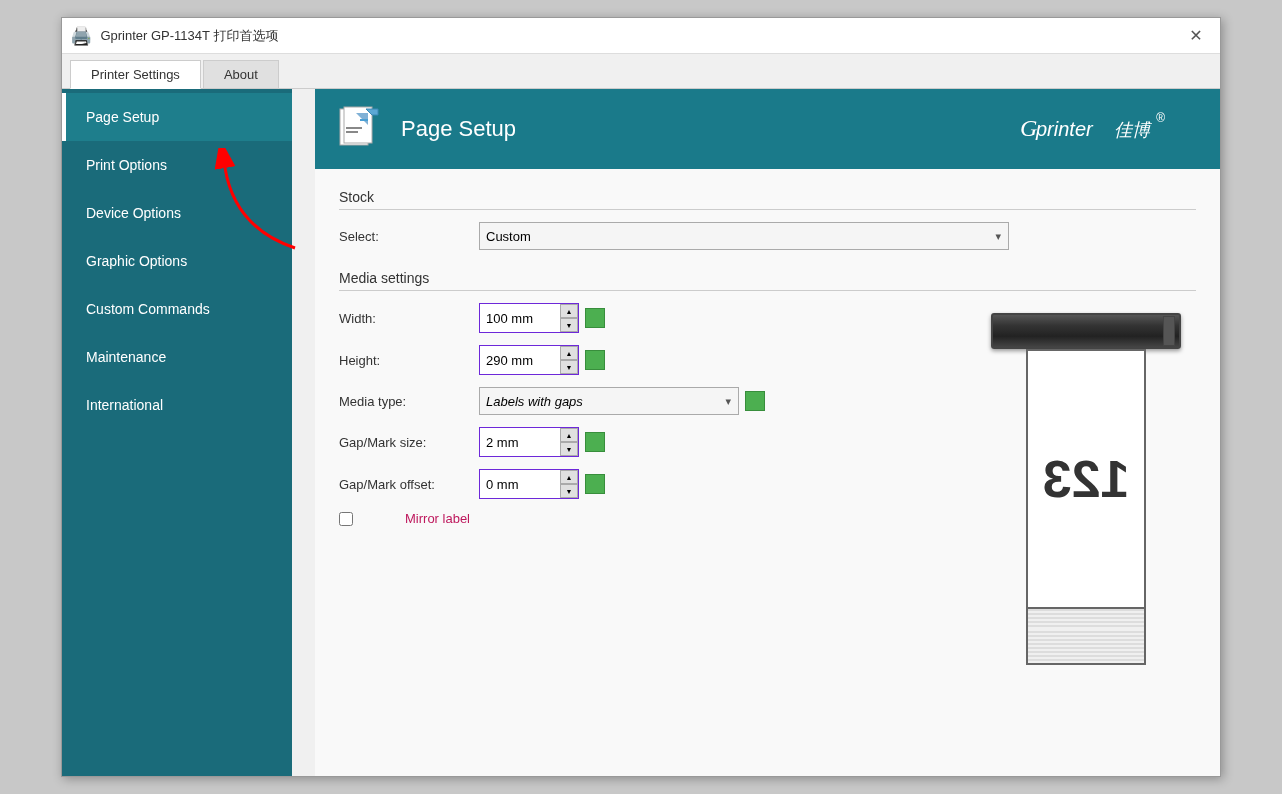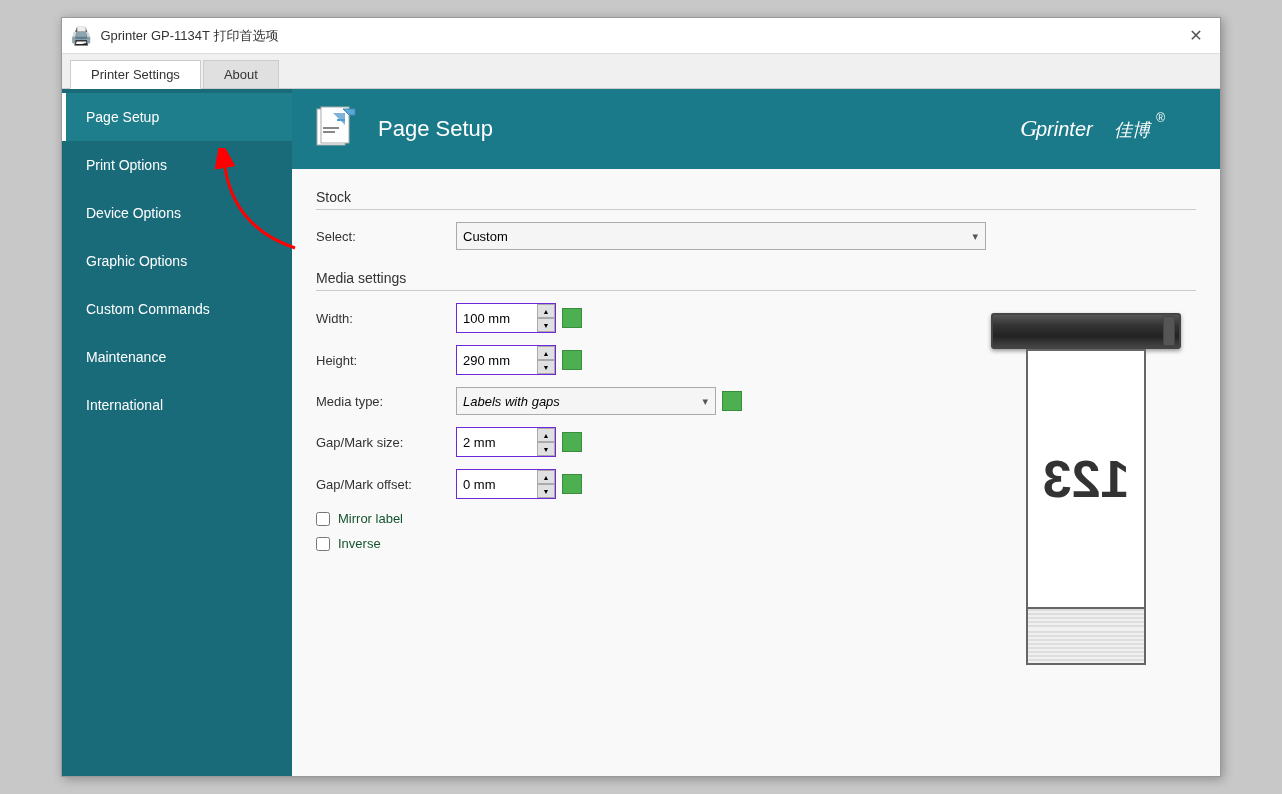--- a/index.html
+++ b/index.html
@@ -83,20 +83,21 @@
       background: #ffffff;
       border-bottom: 1px solid #ffffff;
       z-index: 1;
       margin-bottom: -1px;
     }
 
     .content-area {
       display: flex;
       flex: 1;
       overflow: hidden;
+      gap: 23px;
     }
 
     .sidebar {
       width: 230px;
       background: #1a6b7a;
       display: flex;
       flex-direction: column;
       padding-top: 4px;
     }
 
@@ -383,21 +384,22 @@
     }
 
     .checkbox-row input[type="checkbox"] {
       width: 14px;
       height: 14px;
       cursor: pointer;
     }
 
     .checkbox-label {
       font-size: 13px;
-      color: #14532d;
+      color: #be185d;
+      margin-left: 44px;
     }
 
     
     .red-arrow {
       position: absolute;
       left: 215px;
       top: 148px;
       pointer-events: none;
       z-index: 10;
     }
@@ -561,24 +563,20 @@
                     </div>
                   </div>
                   <div class="green-btn"></div>
                 </div>
               </div>
 
               <div class="checkbox-row">
                 <input type="checkbox" id="mirror" style="">
                 <label class="checkbox-label" for="mirror">Mirror label</label>
               </div>
-              <div class="checkbox-row">
-                <input type="checkbox" id="inverse" style="">
-                <label class="checkbox-label" for="inverse">Inverse</label>
-              </div>
 
             </div>
 
             <div class="preview-col">
               <div class="preview-container">
 
                 <div class="printer-head">
                   <div class="printer-side"></div>
                 </div>
 

